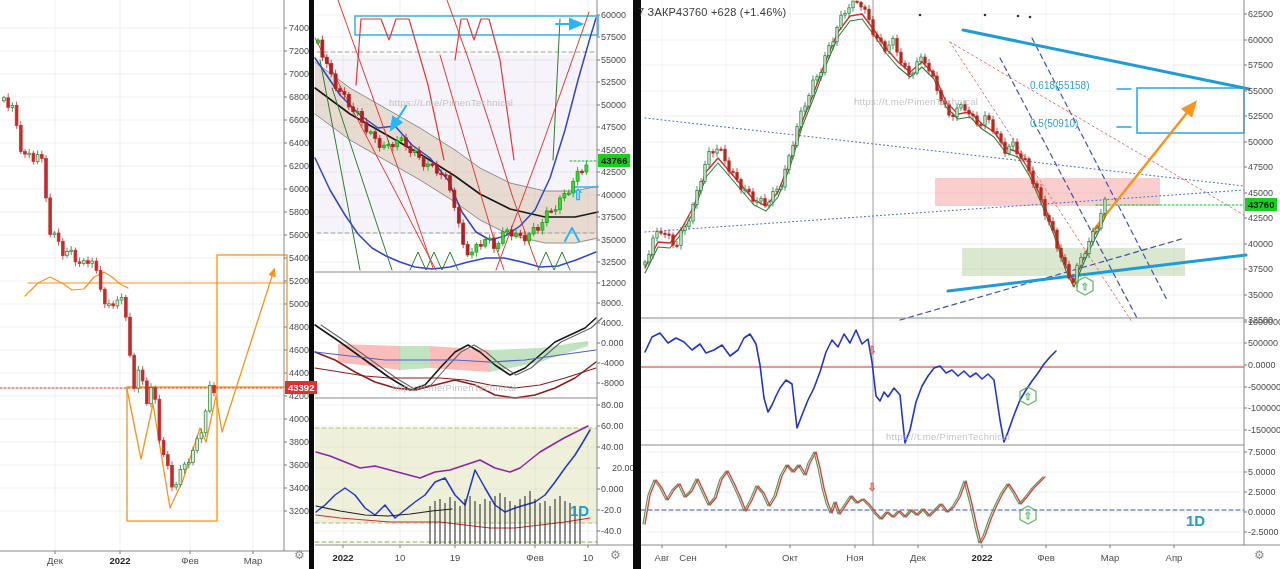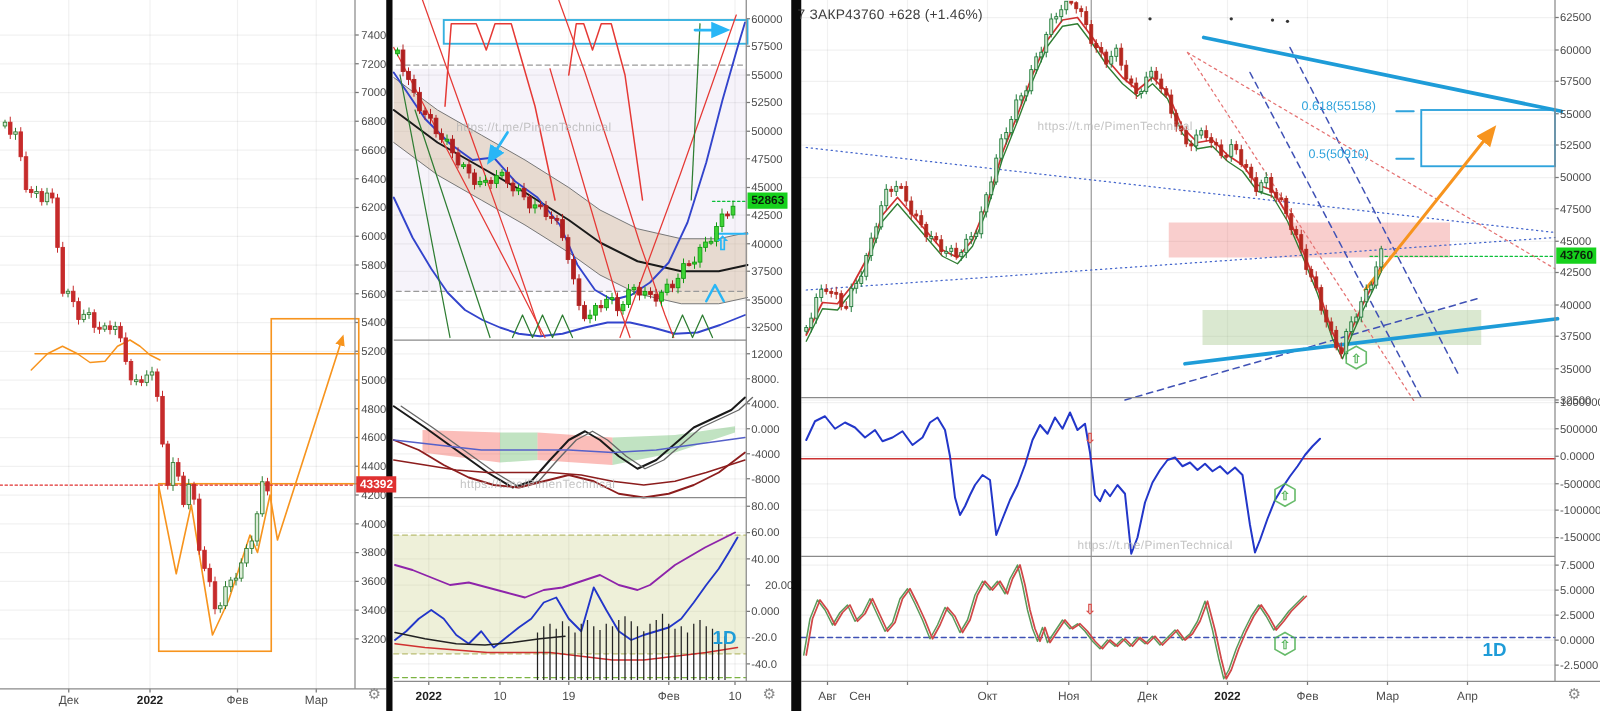--- a/index.html
+++ b/index.html
@@ -5,26 +5,26 @@
   html,body{margin:0;padding:0;background:#000;}
   #stage{position:relative;width:1280px;height:569px;background:#ffffff;overflow:hidden;
          font-family:"Liberation Sans",sans-serif;}
   #chart-svg{position:absolute;left:0;top:0;}
   .divider{position:absolute;top:0;height:569px;background:#0a0a0a;}
   #div1{left:309px;width:5px;}
   #div2{left:633px;width:8px;}
   .lbl{position:absolute;font-size:9px;color:#4c4c4c;white-space:nowrap;line-height:10px;}
   .lbl.time{transform:translateX(-50%);font-size:9.5px;}
   .lbl.bold{font-weight:bold;color:#222;text-align:center;}
-  .wm{position:absolute;font-size:9.5px;color:#b5b5b5;opacity:.8;letter-spacing:.3px;}
+  .wm{position:absolute;font-size:9.5px;color:#b5b5b5;opacity:.8;letter-spacing:.3px;margin-left:24px;}
   .tag{position:absolute;font-size:9.5px;font-weight:bold;padding:1px 3px;line-height:11px;}
   #tag-left{left:285px;top:381px;background:#e03131;color:#fff;}
   #tag-mid{left:598px;top:154px;background:#16d11c;color:#0a210a;}
   #tag-right{left:1245px;top:198px;background:#16d11c;color:#0a210a;}
-  .fib{position:absolute;left:1030px;width:82px;text-align:center;font-size:10px;color:#2fa3dc;}
+  .fib{position:absolute;left:1030px;width:82px;text-align:left;font-size:10px;color:#2fa3dc;}
   #fib-618{top:80px;}
   #fib-50{top:118px;}
   #right-title{position:absolute;left:638px;top:6px;font-size:11px;color:#3d3d3d;letter-spacing:.2px;}
   .oneD{position:absolute;font-size:15px;font-weight:bold;color:#1e9cd8;}
   #oneD-mid{left:570px;top:502px;}
   #oneD-right{left:1186px;top:512px;}
   .gear{position:absolute;font-size:12px;color:#8a8a8a;}
   #gear-left{left:294px;top:548px;}
   #gear-mid{left:610px;top:548px;}
   #gear-right{left:1254px;top:548px;}
@@ -903,21 +903,21 @@
 
   <div class="divider" id="div1"></div>
   <div class="divider" id="div2"></div>
 
   <div id="right-title">7 ЗАКР43760  +628 (+1.46%)</div>
 
   <div class="fib" id="fib-618">0.618(55158)</div>
   <div class="fib" id="fib-50">0.5(50910)</div>
 
   <div class="tag" id="tag-left">43392</div>
-  <div class="tag" id="tag-mid">52863</div>
+  <div class="tag" id="tag-mid">43766</div>
   <div class="tag" id="tag-right">43760</div>
 
   <div class="wm" style="left:365px;top:97px;">https://t.me/PimenTechnical</div>
   <div class="wm" style="left:368px;top:382px;">https://t.me/PimenTechnical</div>
   <div class="wm" style="left:830px;top:96px;">https://t.me/PimenTechnical</div>
   <div class="wm" style="left:862px;top:431px;">https://t.me/PimenTechnical</div>
 
   <div class="oneD" id="oneD-mid">1D</div>
   <div class="oneD" id="oneD-right">1D</div>
 

